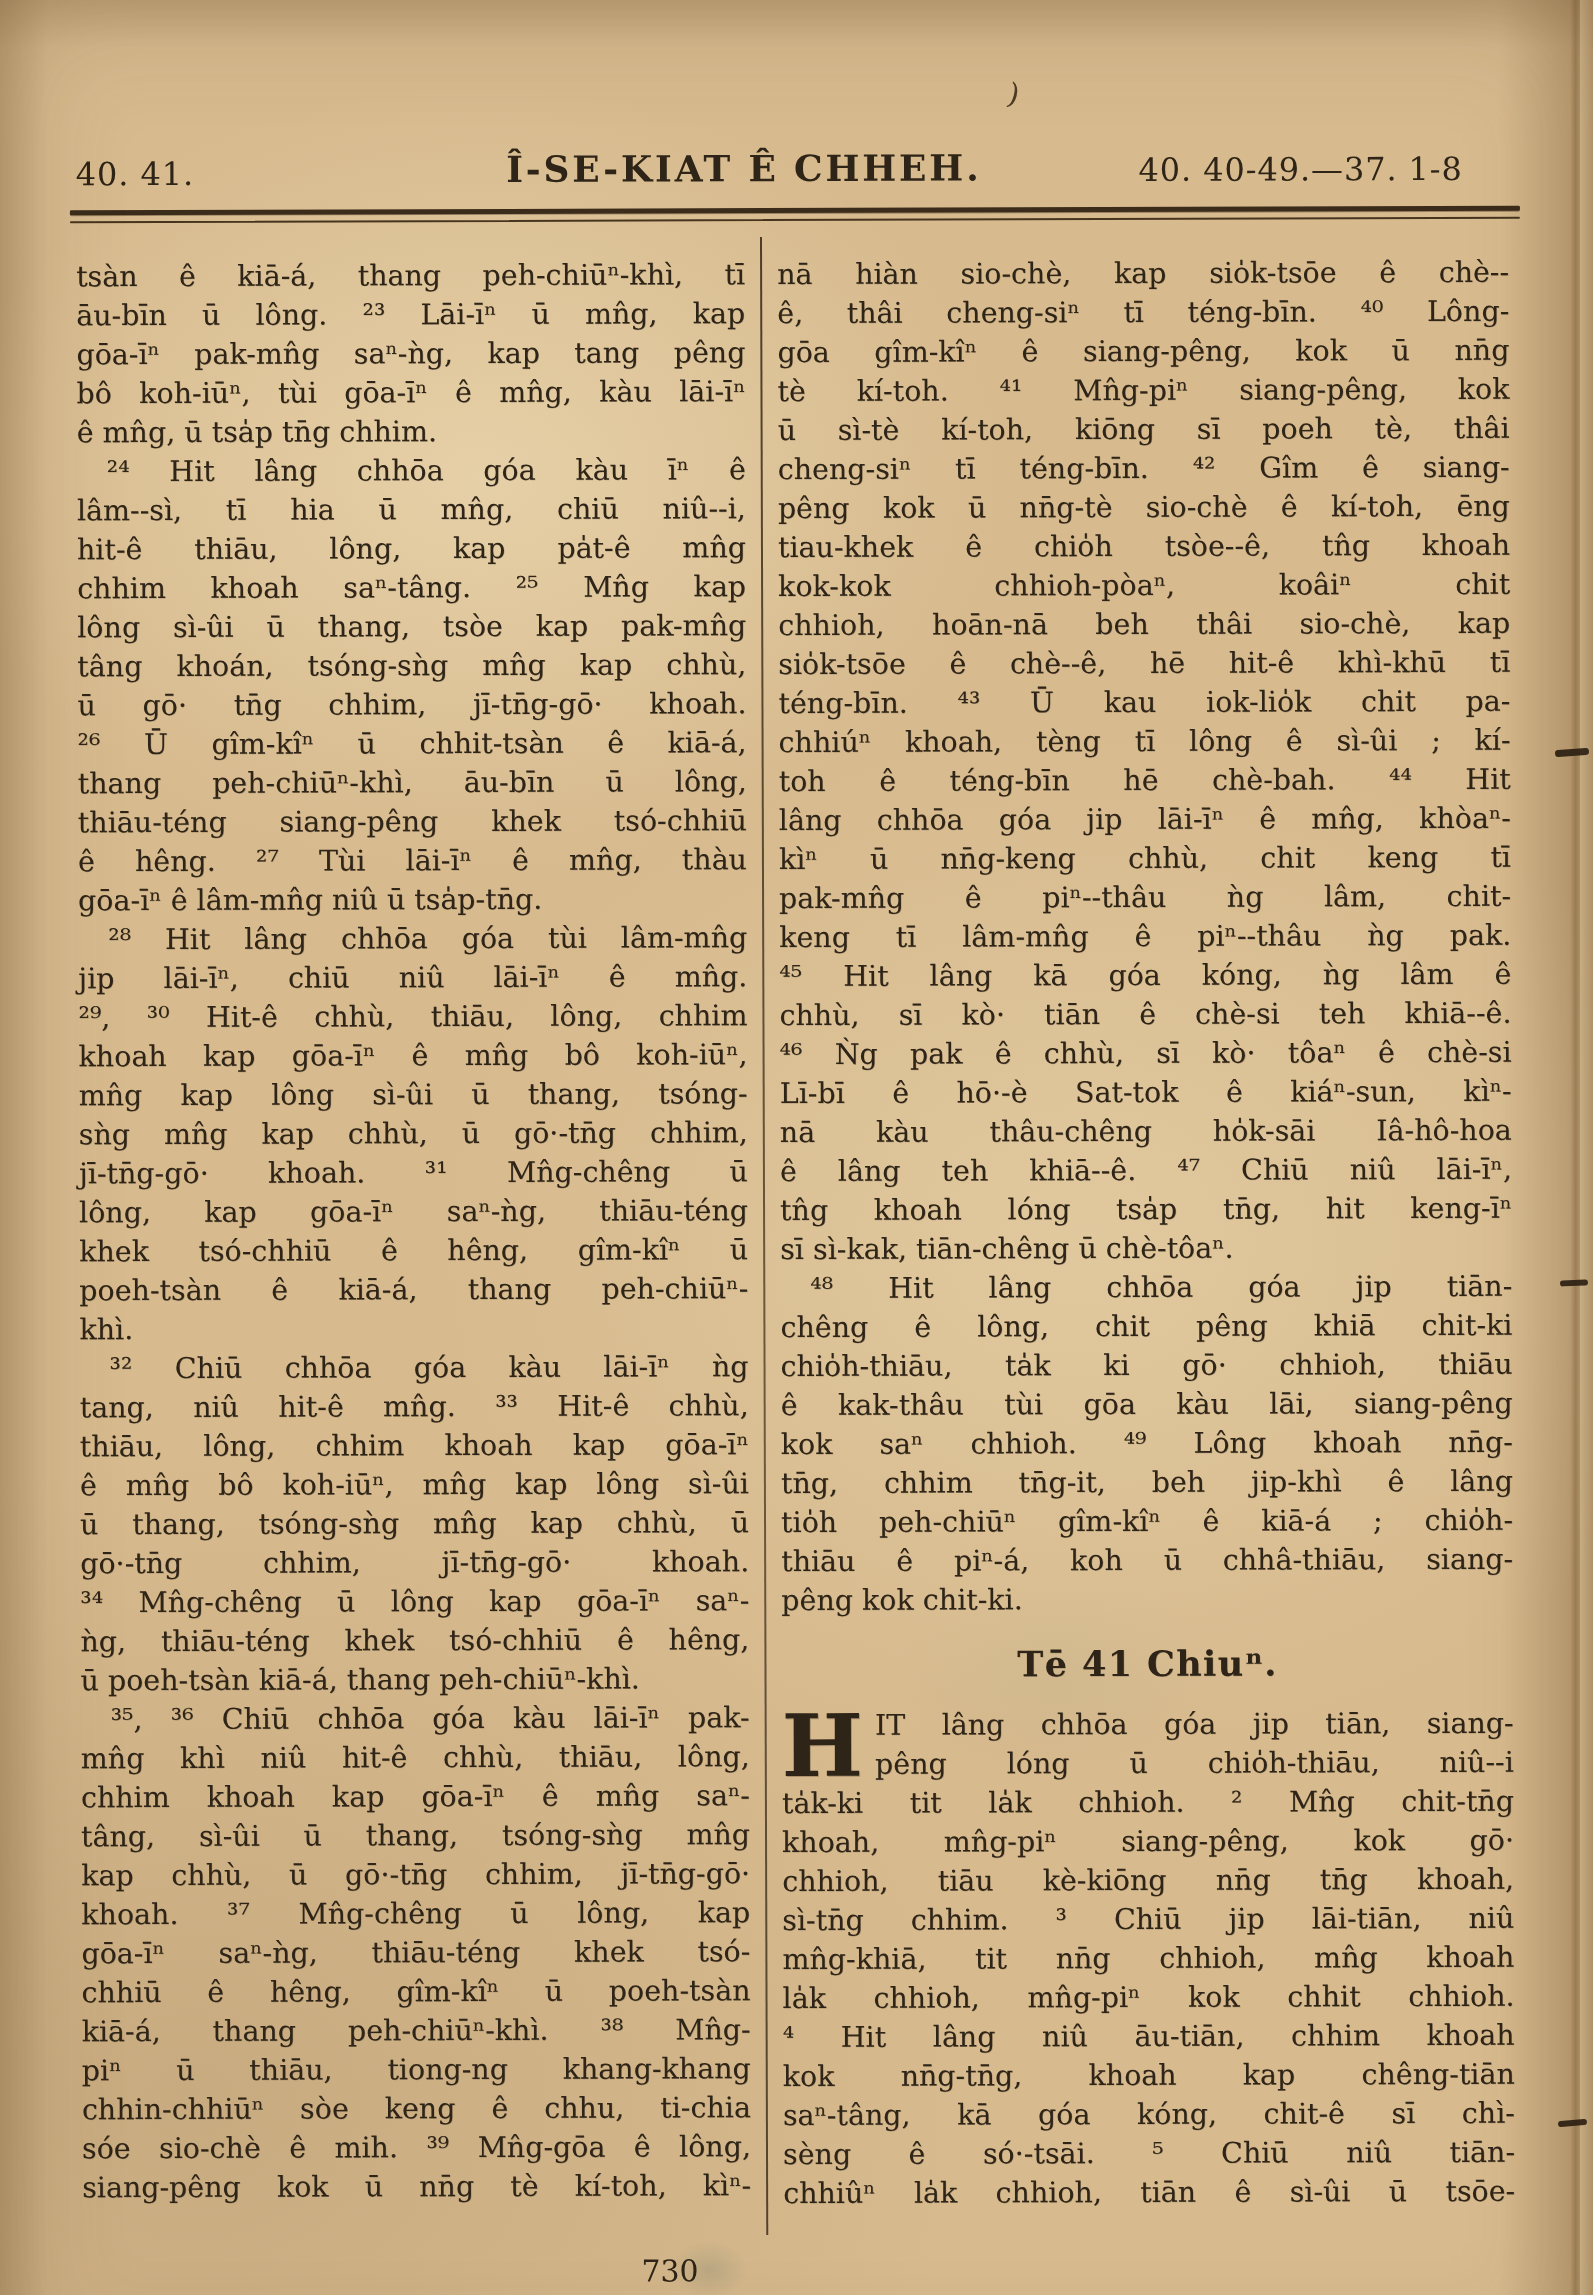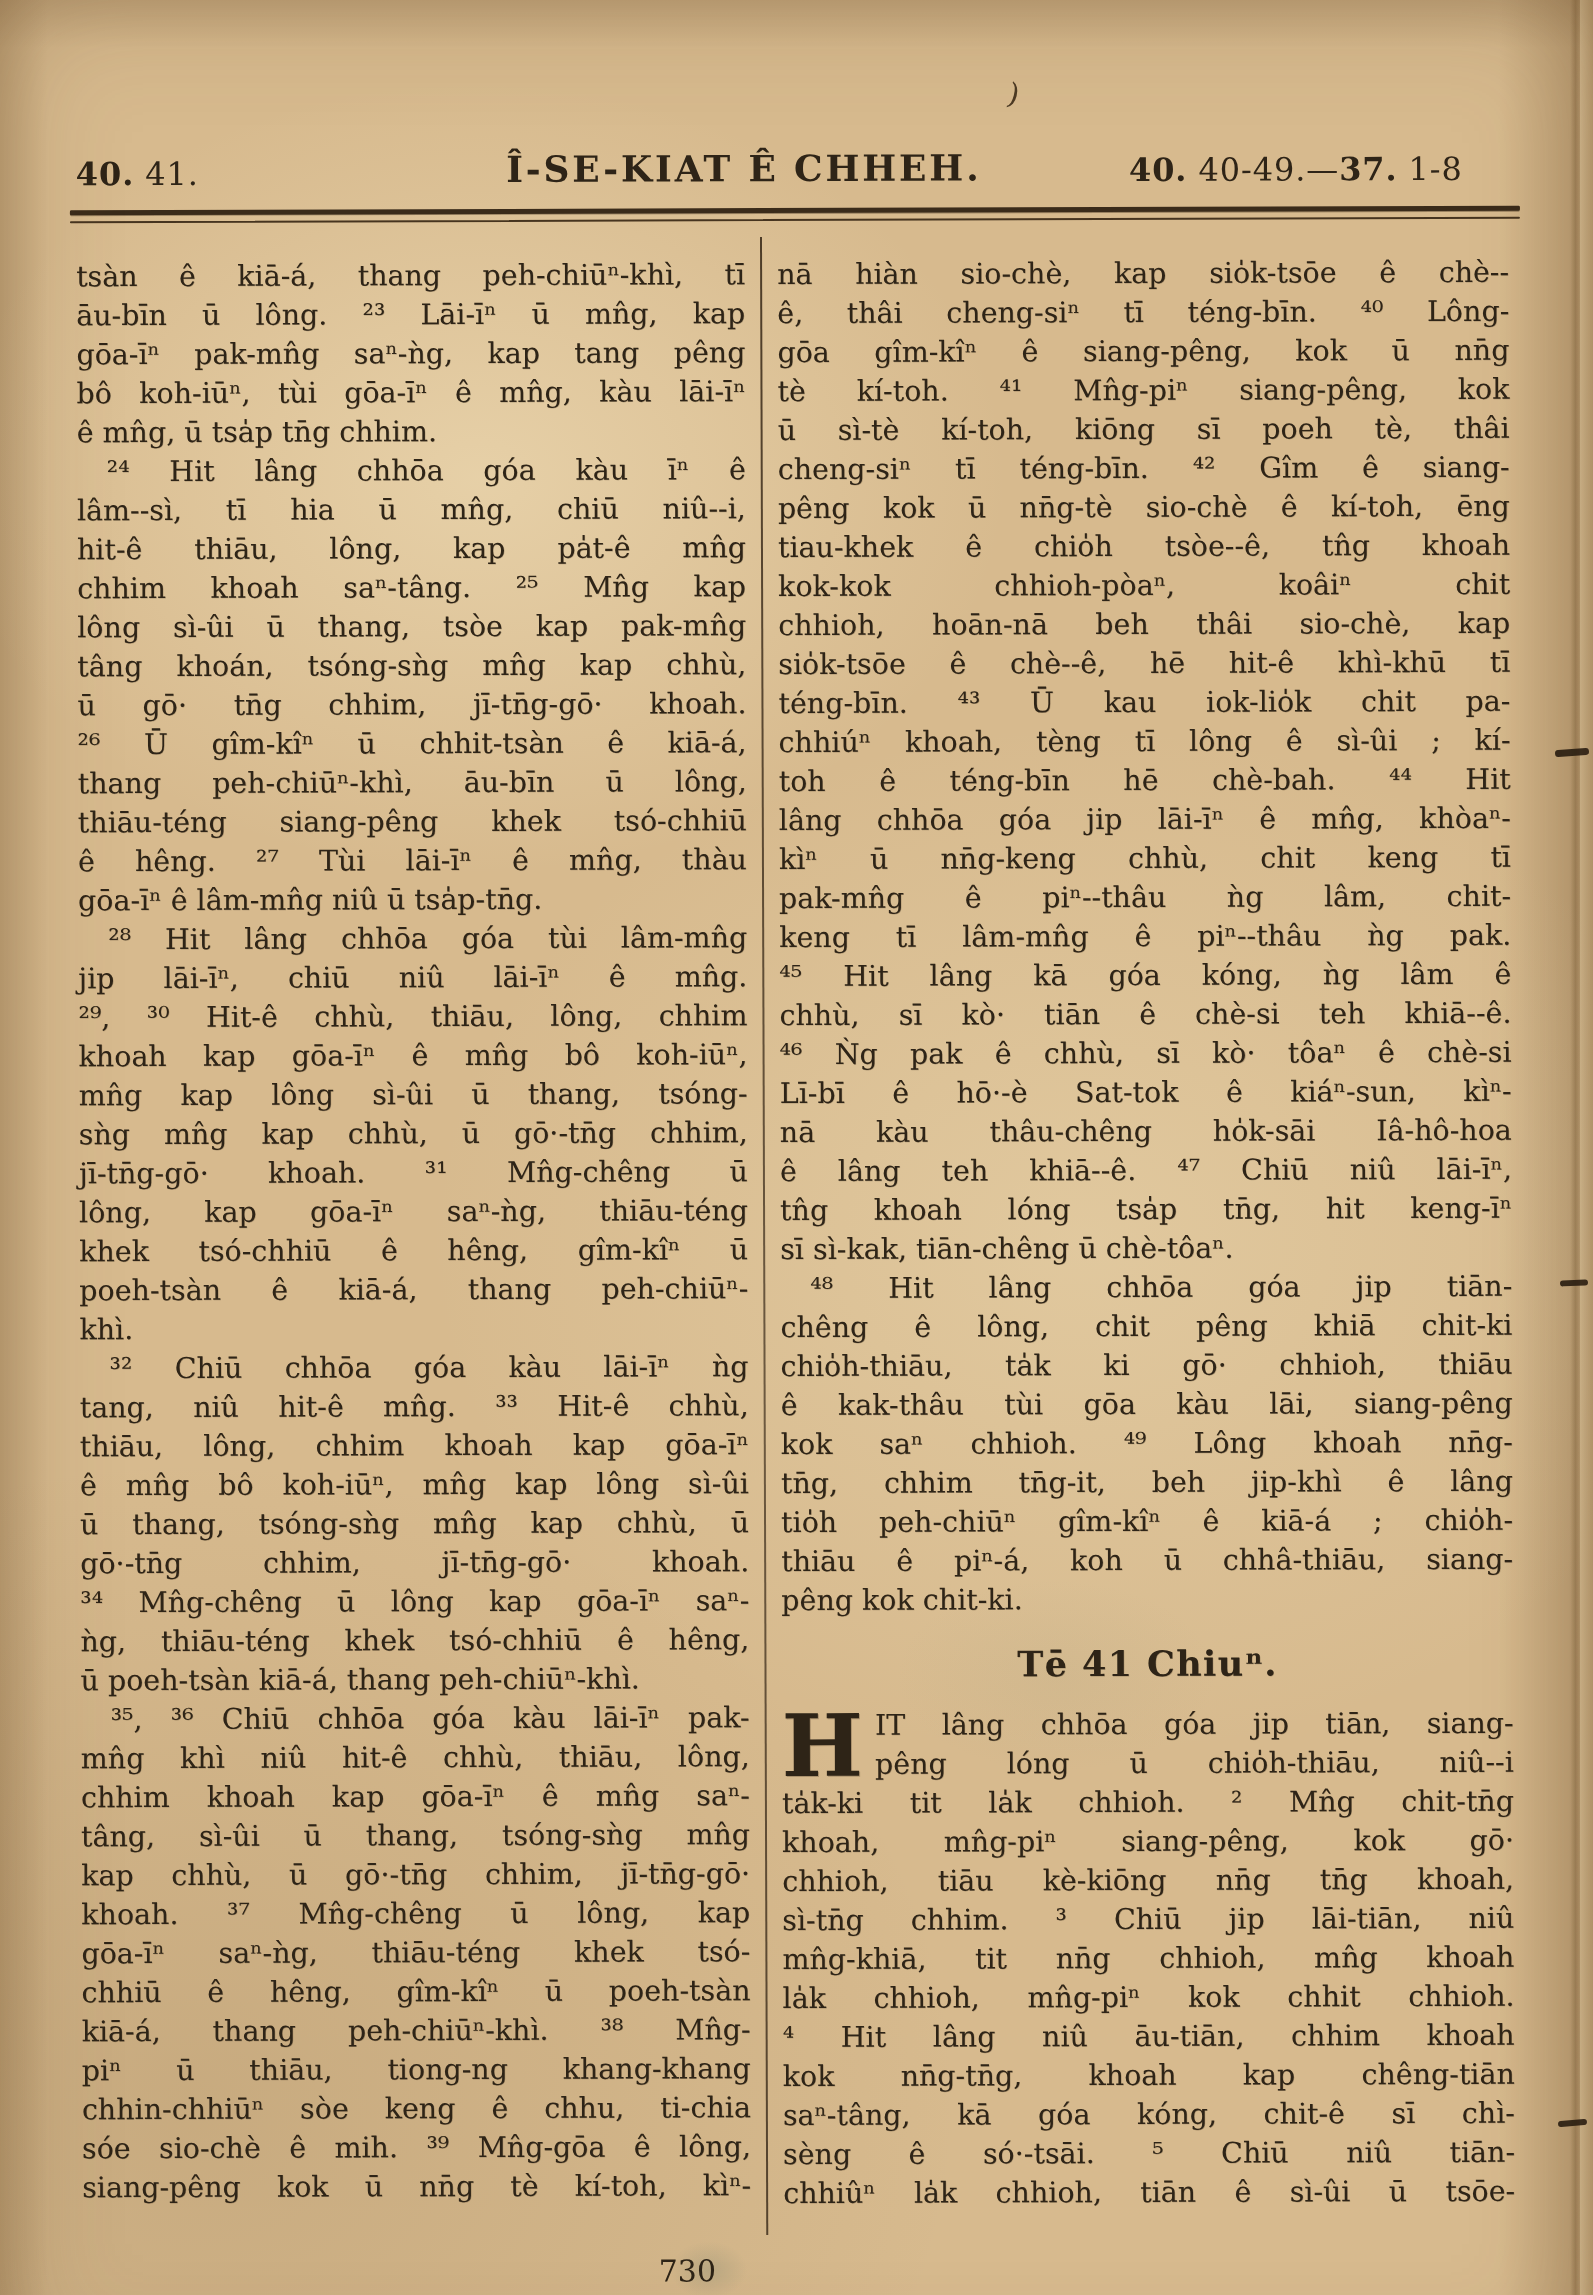--- a/index.html
+++ b/index.html
@@ -25,21 +25,21 @@
   .page::after {
     content: ""; position: absolute; inset: 0; pointer-events: none;
     box-shadow: inset 0 0 119px rgba(96,66,34,0.30);
   }
   .text-skew { position: absolute; inset: 0; transform: rotate(-0.18deg); transform-origin: 50% 50%; }
 
   
   .h-left  { position: absolute; left: 79px;  top: 153px; font-size: 32px; letter-spacing: 0.9px; white-space: nowrap; }
   .h-title { position: absolute; left: 747px; top: 147px; transform: translateX(-50%); font-size: 36px; font-weight: bold; letter-spacing: 2.8px; white-space: nowrap; }
   .h-right { position: absolute; right: 128px; top: 152px; font-size: 32px; letter-spacing: 0.9px; white-space: nowrap; }
-  .bold { font-weight: bold; margin-top: 24px; }
+  .bold { font-weight: normal; margin-top: 24px; }
 
   
   .rule { position: absolute; left: 73px; width: 1450px; background: #3a2b1a; border-radius: 1.4px; }
   .rule-a { top: 208px; height: 4.6px; box-shadow: 0 0.9px 0.5px rgba(58,43,26,0.4); }
   .rule-b { top: 219px; height: 2.3px; background: #46341f; }
 
   
   .divider { position: absolute; left: 763px; top: 237px; width: 2.3px; height: 1998px;
              background: linear-gradient(to bottom, rgba(62,46,28,0.9), rgba(62,46,28,0.7) 60%, rgba(62,46,28,0.85)); }
   .col { position: absolute; top: 255px; }
@@ -58,21 +58,21 @@
   .chap-heading {
     font-size: 35px; font-weight: bold; text-align: center;
     letter-spacing: 1.4px; margin: 24px 0 21px 0; line-height: 41px;
     text-shadow: 0.5px 0.5px 0.5px rgba(46,32,16,0.3);
   }
   .dropcap {
     float: left; font-size: 86px; line-height: 70px; font-weight: bold;
     margin: 4.6px 12px 0 0; text-shadow: 0.9px 0.9px 0.5px rgba(46,32,16,0.25);
   }
 
-  .page-num { position: absolute; left: 638px; top: 2253px; width: 92px; text-align: center; font-size: 30px; }
+  .page-num { position: absolute; left: 638px; top: 2253px; width: 92px; font-size: 30px; }
 
   
   .stray { position: absolute; left: 1008px; top: 77px; font-size: 29px; color: #4c3a24; transform: rotate(14deg); }
   .edge-crease { position: absolute; left: 1570px; top: 0; width: 10px; height: 100%;
     background: linear-gradient(to right, rgba(255,240,210,0), rgba(120,90,52,0.40) 55%, rgba(120,90,52,0.08)); }
   .edge-strip { position: absolute; left: 1580px; top: 0; width: 13.8px; height: 100%;
     background: linear-gradient(to right, rgba(232,210,168,0.55), rgba(186,156,112,0.65)); }
   .stitch { position: absolute; background: #241a10; border-radius: 3.2px; opacity: 0.9; }
   .s1 { left: 1555px; top: 749px; width: 34px; height: 6.9px; transform: rotate(-4deg); }
   .s2 { left: 1560px; top: 1280px; width: 27.5px; height: 5.5px; transform: rotate(-2deg); }

